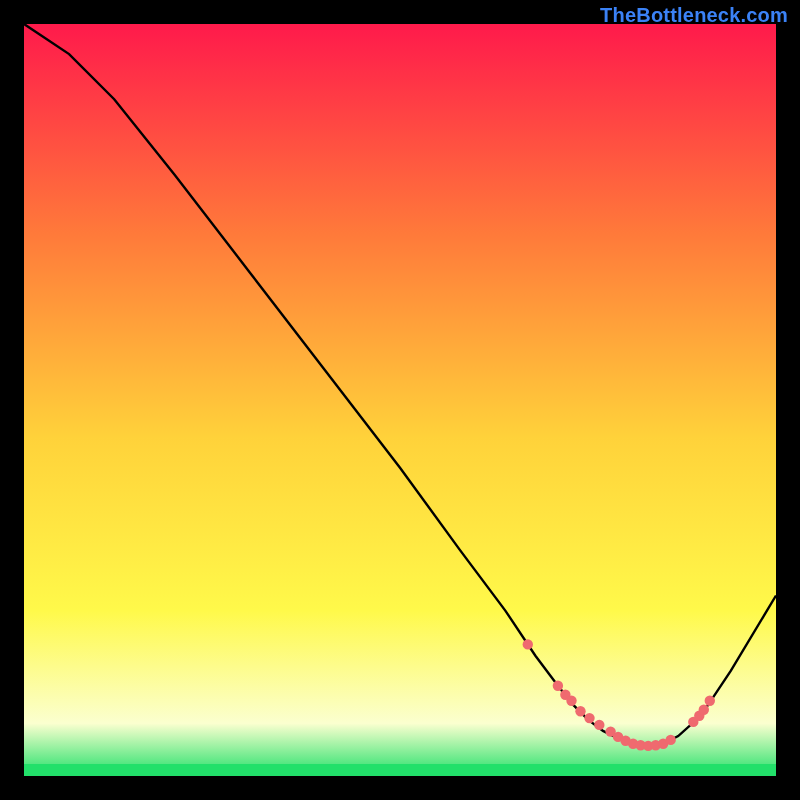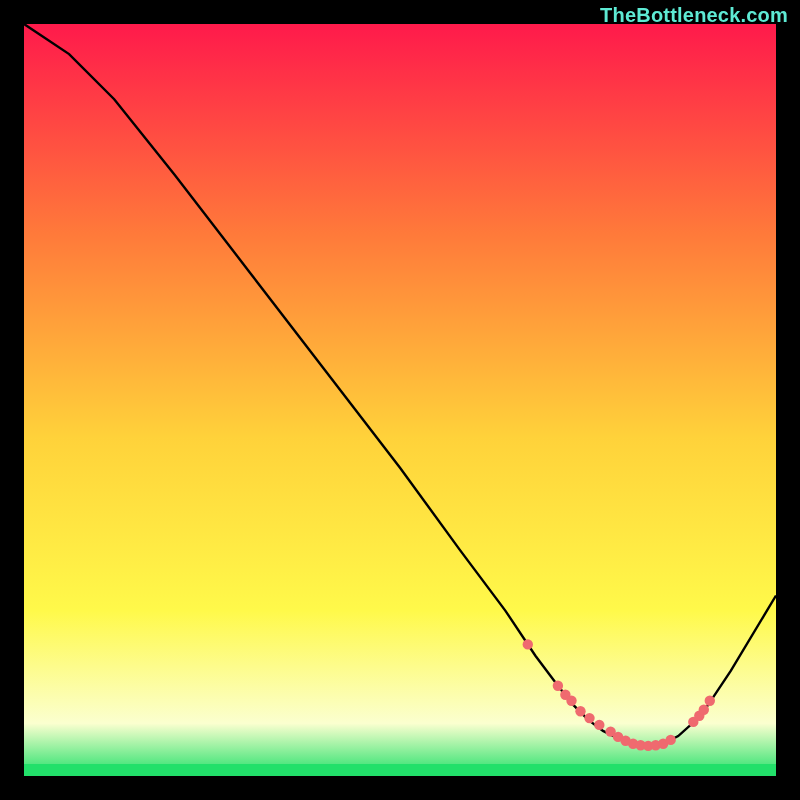--- a/index.html
+++ b/index.html
@@ -26,21 +26,21 @@
   }
   .plot svg {
     display: block;
     width: 100%;
     height: 100%;
   }
   .watermark {
     position: absolute;
     top: 4px;
     right: 12px;
-    color: #5eead4;
+    color: #3b82f6;
     font-size: 20px;
     font-weight: 600;
     letter-spacing: 0.2px;
     user-select: none;
   }
 </style>
 </head>
 <body>
 
 <div class="frame">

